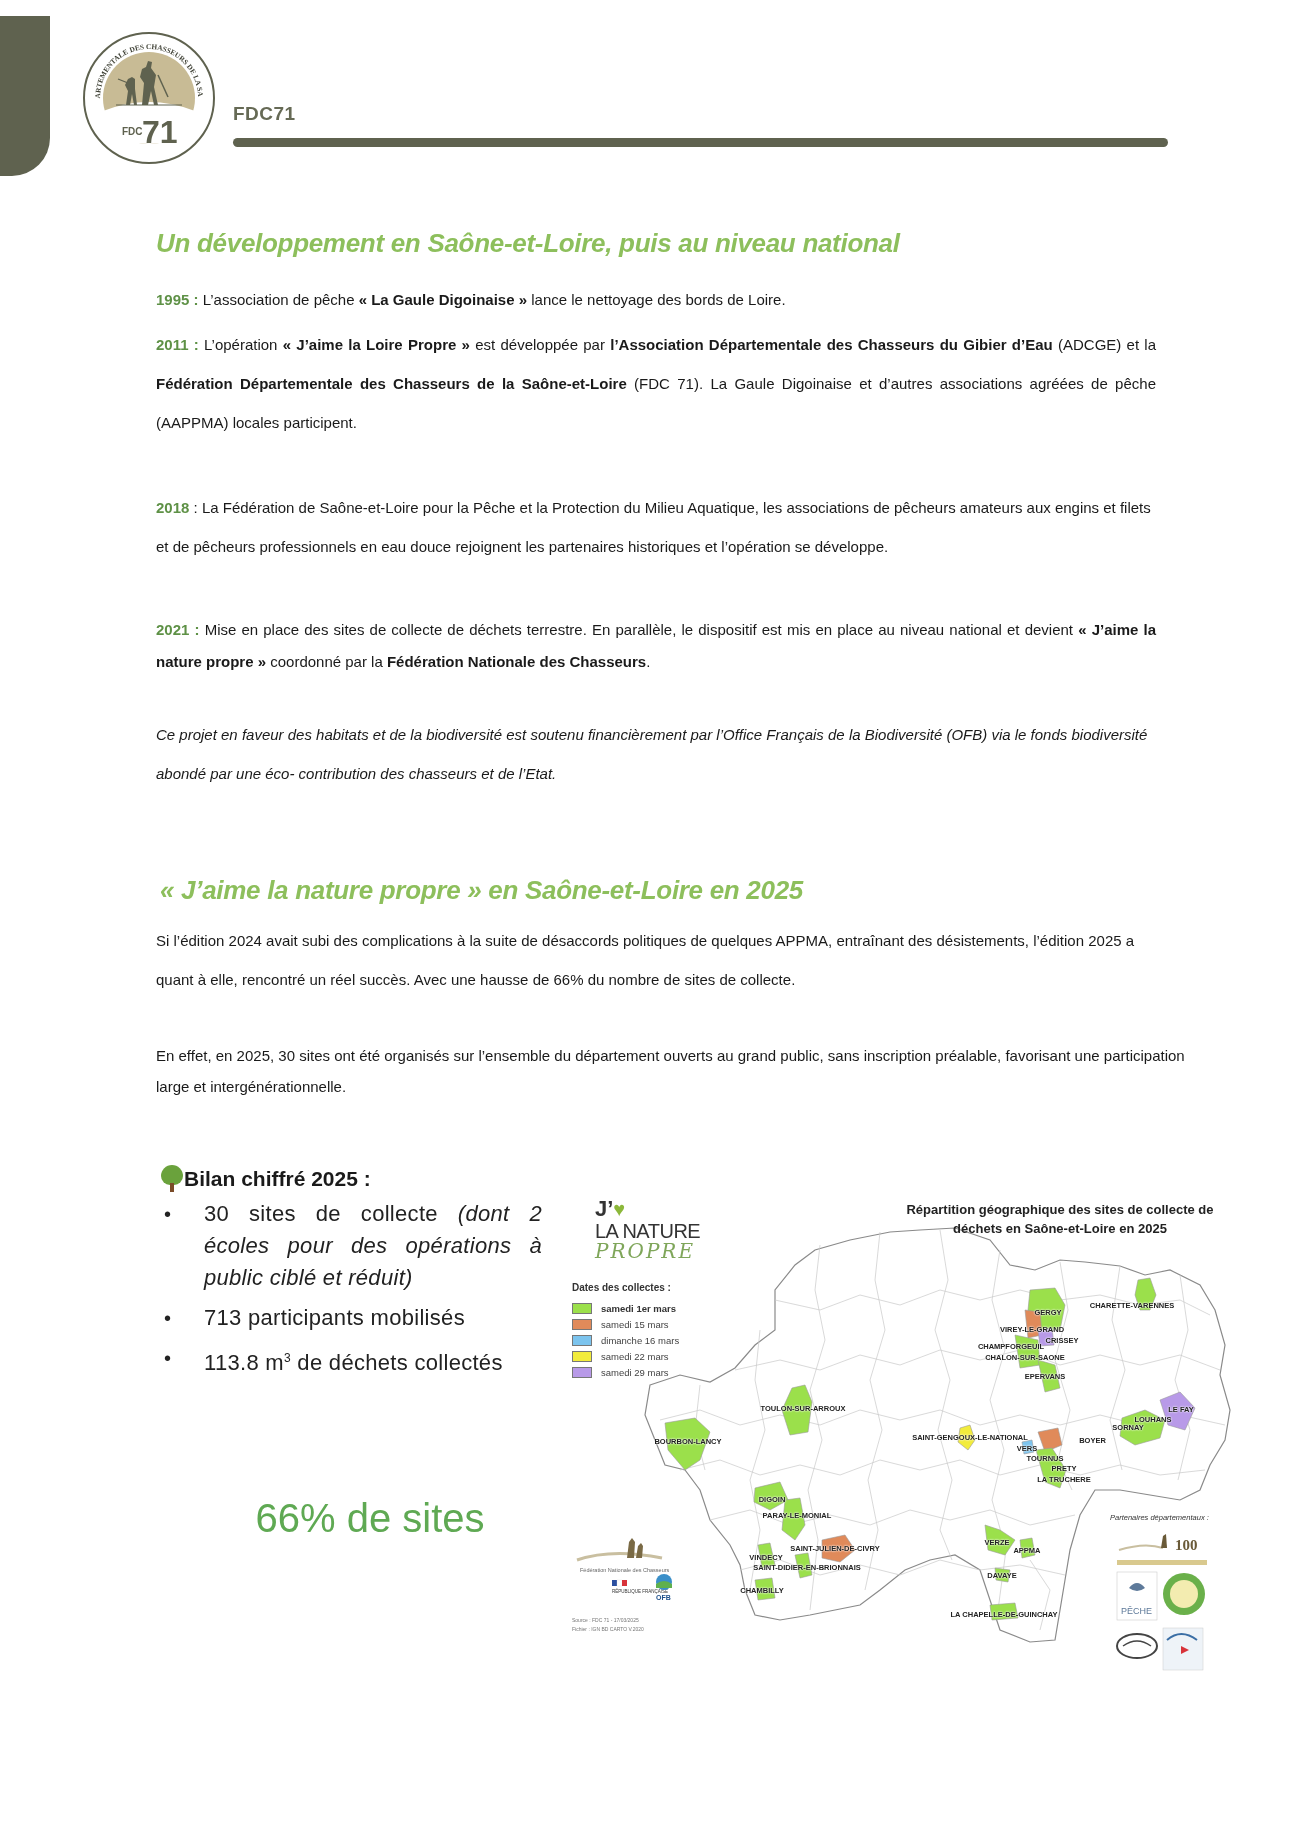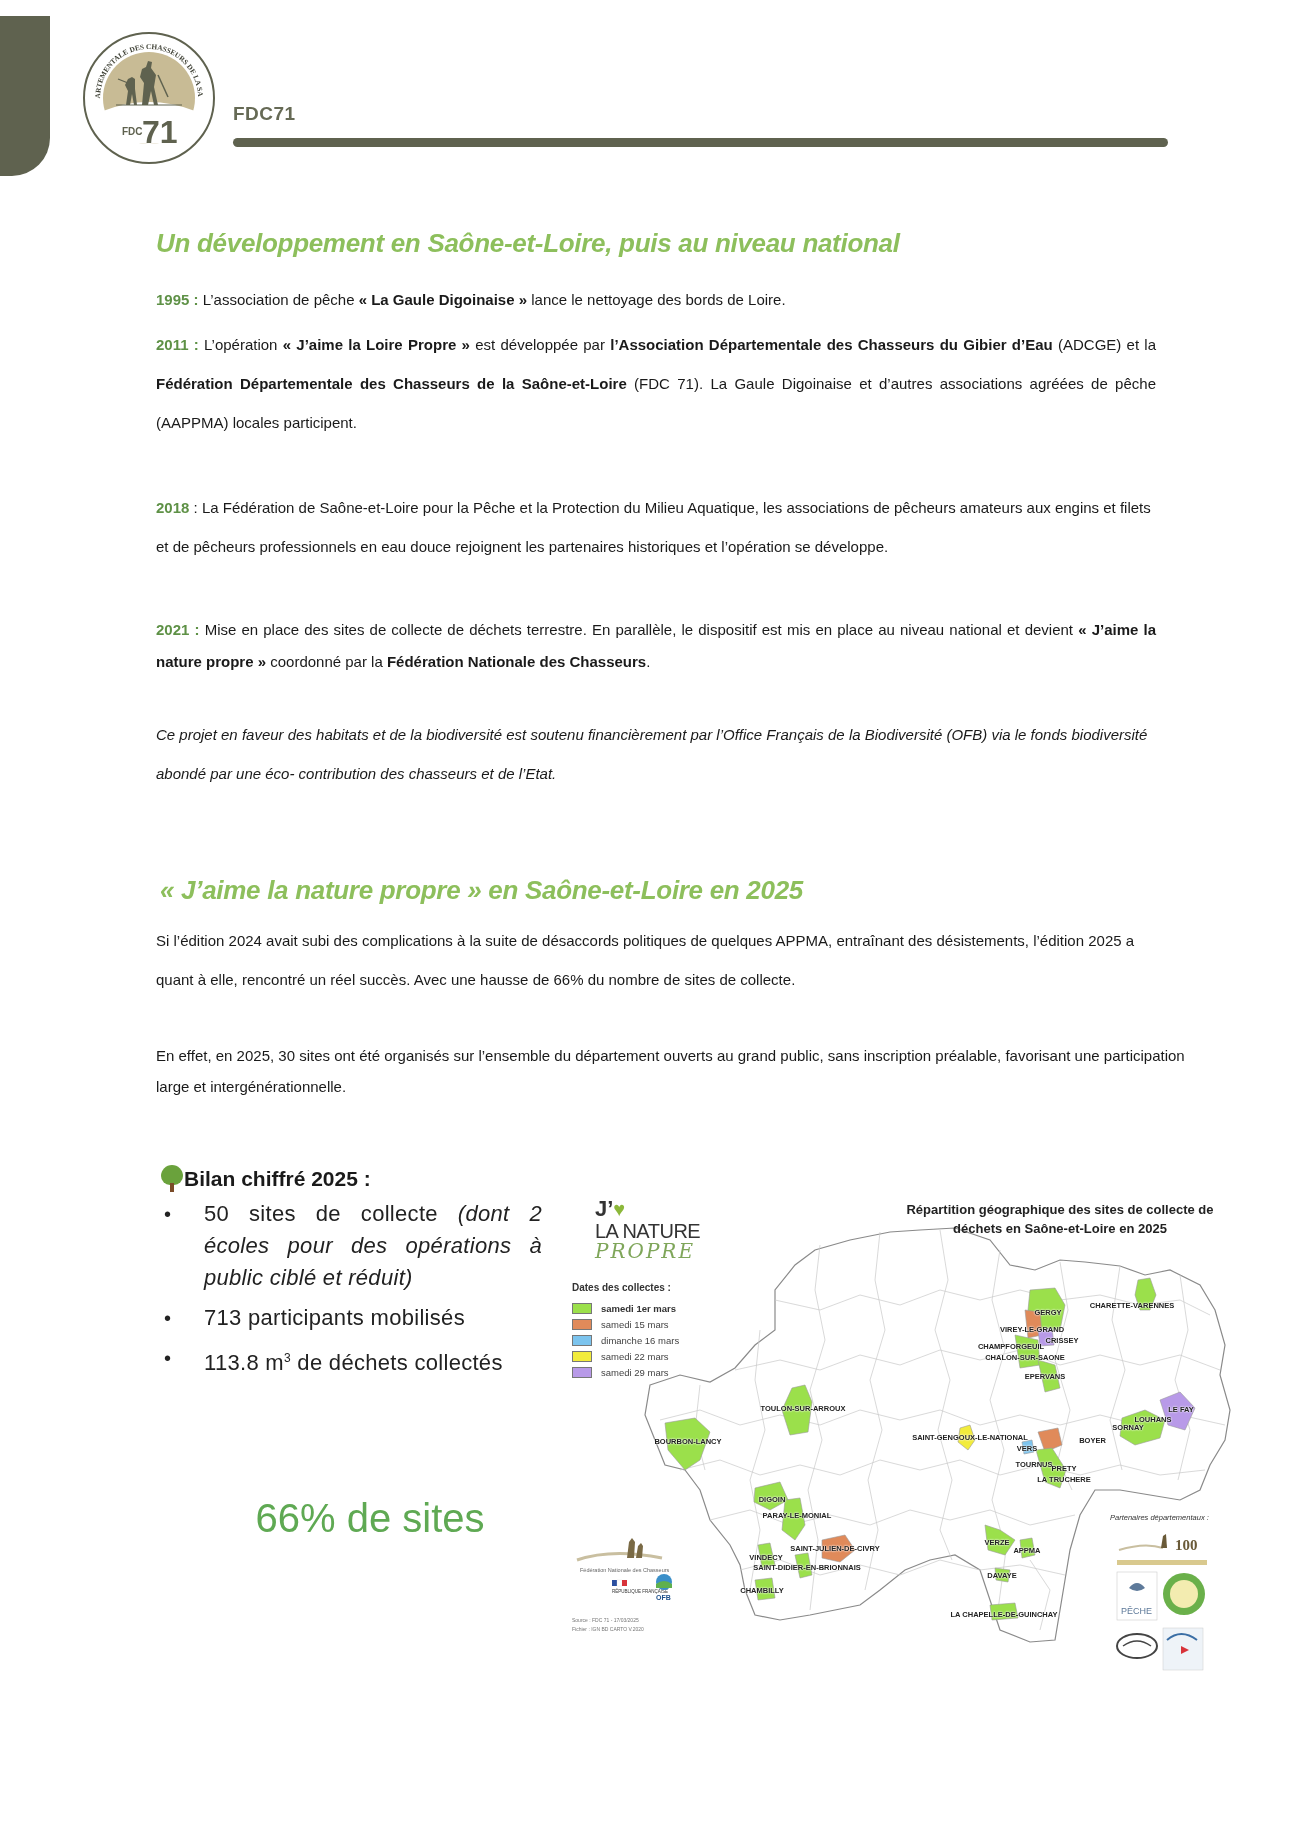--- a/index.html
+++ b/index.html
@@ -103,21 +103,21 @@
 <div class="abs para" style="top:1040px; width:1060px; line-height:31px;">En effet, en 2025, 30 sites ont été organisés sur l’ensemble du département ouverts au grand public, sans inscription préalable, favorisant une participation large et intergénérationnelle.</div>
 
 <div class="abs bilan-title">
   <span class="tree">
       <span class="crown"></span>
       <span class="trunk"></span>
     </span>
   <span>Bilan chiffré 2025 :</span>
 </div>
 <ul class="abs bilan-list">
-  <li><span>50 sites de collecte </span><span class="it">(dont 2 écoles pour des opérations à public ciblé et réduit)</span></li>
+  <li><span>30 sites de collecte </span><span class="it">(dont 2 écoles pour des opérations à public ciblé et réduit)</span></li>
   <li><span>713 participants mobilisés</span></li>
   <li><span>113.8 m</span><sup style="font-size:12px;">3</sup><span> de déchets collectés</span></li>
 </ul>
 <div class="abs big-stat">
   <div>66% de sites</div>
 </div>
 
 <div class="abs map">
   <svg width="700" height="500" viewBox="0 0 700 500">
 
@@ -211,21 +211,21 @@
       <div class="lbl" style="left: 465px; top: 187px;">CHALON-SUR-SAONE</div>
       <div class="lbl" style="left: 485px; top: 206px;">EPERVANS</div>
       <div class="lbl" style="left: 243px; top: 238px;">TOULON-SUR-ARROUX</div>
       <div class="lbl" style="left: 621px; top: 239px;">LE FAY</div>
       <div class="lbl" style="left: 593px; top: 249px;">LOUHANS</div>
       <div class="lbl" style="left: 568px; top: 257px;">SORNAY</div>
       <div class="lbl" style="left: 128px; top: 271px;">BOURBON-LANCY</div>
       <div class="lbl" style="left: 410px; top: 267px;">SAINT-GENGOUX-LE-NATIONAL</div>
       <div class="lbl" style="left: 518px; top: 270px; padding-left: 29px;">BOYER</div>
       <div class="lbl" style="left: 467px; top: 278px;">VERS</div>
-      <div class="lbl" style="left: 474px; top: 288px; margin-top: 6px;">TOURNUS</div>
+      <div class="lbl" style="left: 485px; top: 288px;">TOURNUS</div>
       <div class="lbl" style="left: 504px; top: 298px;">PRETY</div>
       <div class="lbl" style="left: 504px; top: 309px;">LA TRUCHERE</div>
       <div class="lbl" style="left: 212px; top: 329px;">DIGOIN</div>
       <div class="lbl" style="left: 237px; top: 345px;">PARAY-LE-MONIAL</div>
       <div class="lbl" style="left: 437px; top: 372px;">VERZE</div>
       <div class="lbl" style="left: 275px; top: 378px;">SAINT-JULIEN-DE-CIVRY</div>
       <div class="lbl" style="left: 467px; top: 380px;">APPMA</div>
       <div class="lbl" style="left: 206px; top: 387px;">VINDECY</div>
       <div class="lbl" style="left: 247px; top: 397px;">SAINT-DIDIER-EN-BRIONNAIS</div>
       <div class="lbl" style="left: 442px; top: 405px;">DAVAYE</div>

